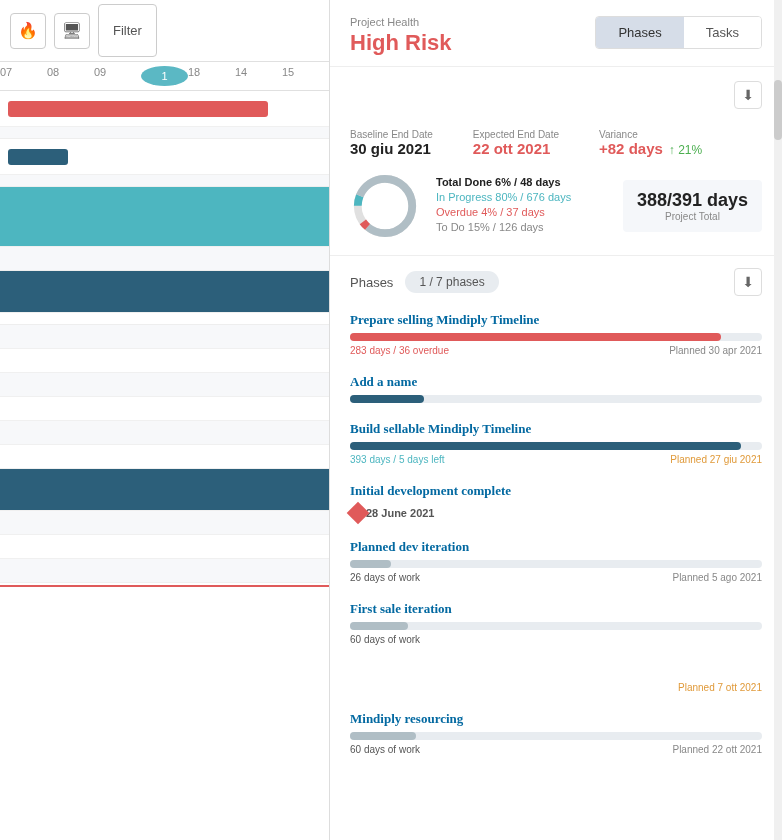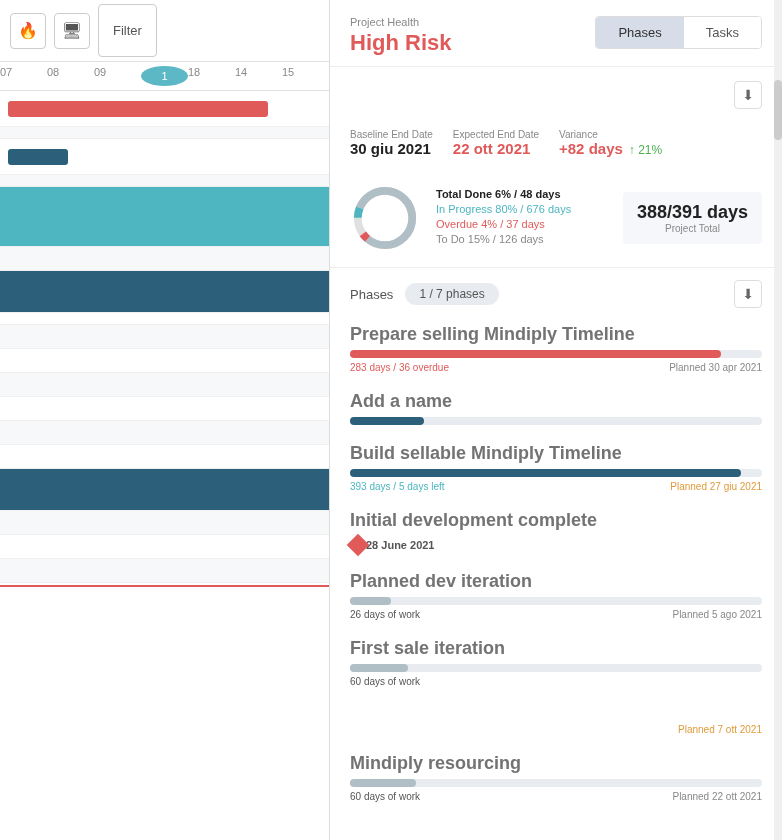--- a/index.html
+++ b/index.html
@@ -152,22 +152,22 @@
       font-weight: 500;
     }
 
     
     .stats-section {
       padding: 14px 20px;
       border-bottom: 1px solid #eee;
     }
     .stats-row {
       display: flex;
-      gap: 20px;
-      margin-bottom: 26px;
+      gap: 40px;
+      margin-bottom: 14px;
     }
     .stat-item label {
       font-size: 10px;
       color: #888;
       display: block;
     }
     .stat-item .stat-val {
       font-size: 15px;
       font-weight: 700;
       color: #222;
@@ -252,24 +252,25 @@
       cursor: pointer;
       font-size: 14px;
       color: #666;
       margin-bottom: 12px;
     }
 
     .phase-item {
       margin-bottom: 18px;
     }
     .phase-name {
-      font-size: 18px;
+      font-size: 13px;
       font-weight: 600;
-      color: #737373;
+      color: #0369a1;
       margin-bottom: 5px;
+      font-family: Liberation Serif, serif;
     }
     .phase-bar-track {
       height: 8px;
       background: #e8ecf0;
       border-radius: 4px;
       margin-bottom: 4px;
       overflow: visible;
       position: relative;
     }
     .phase-bar-fill {

